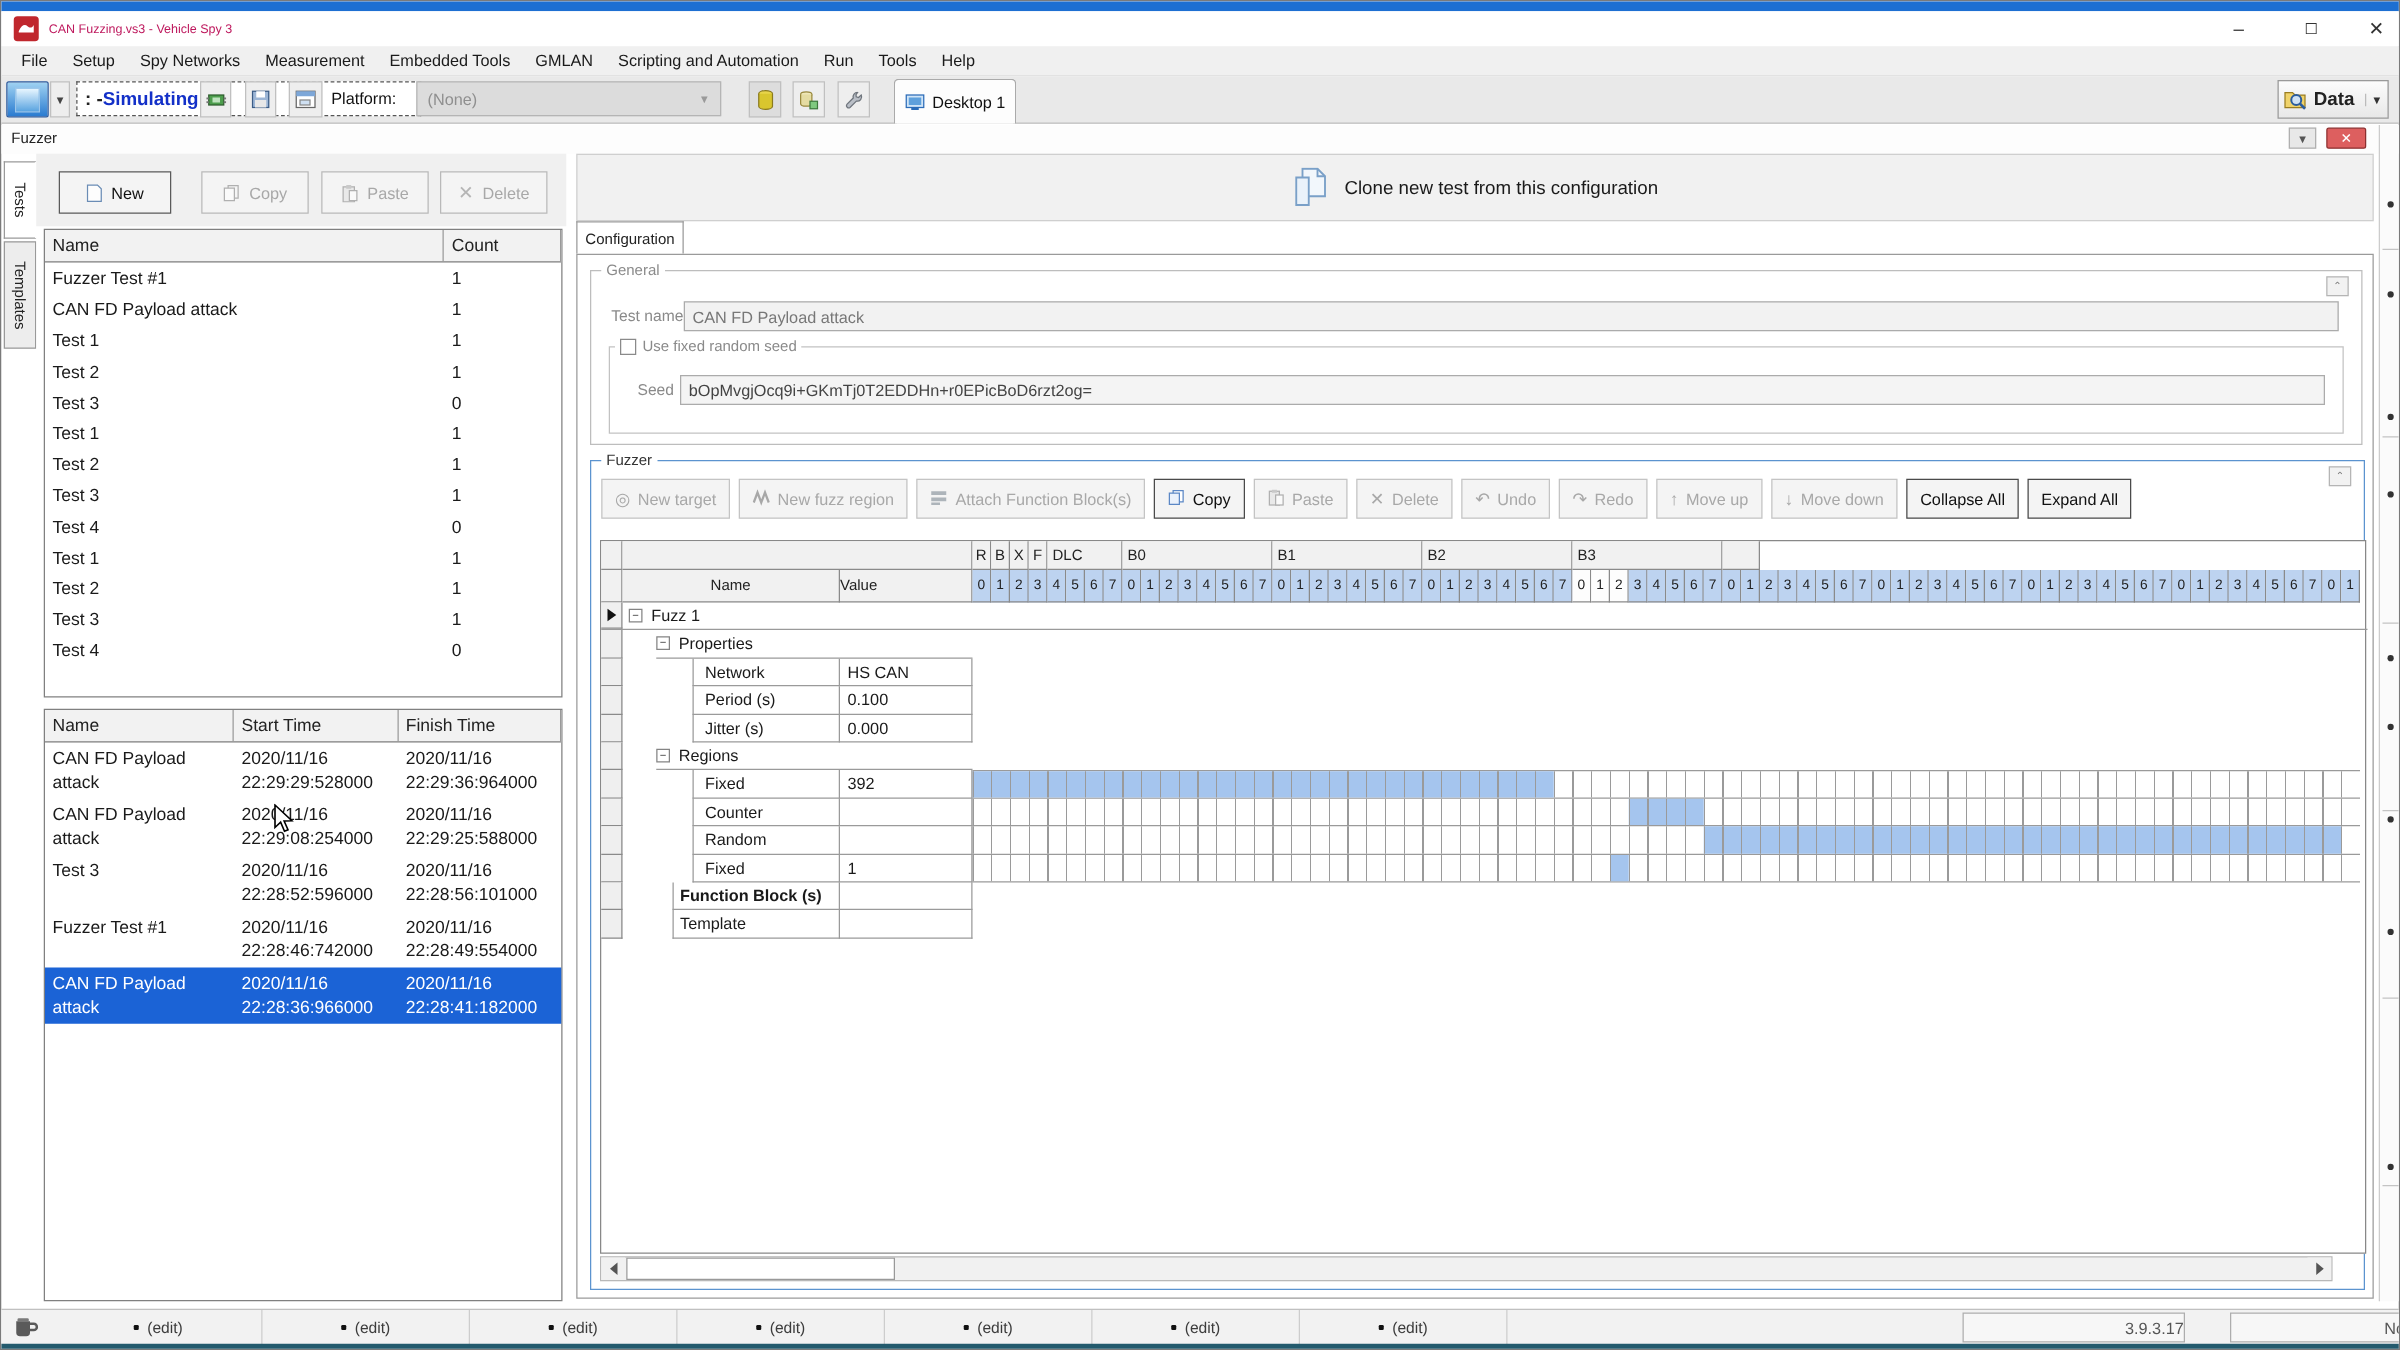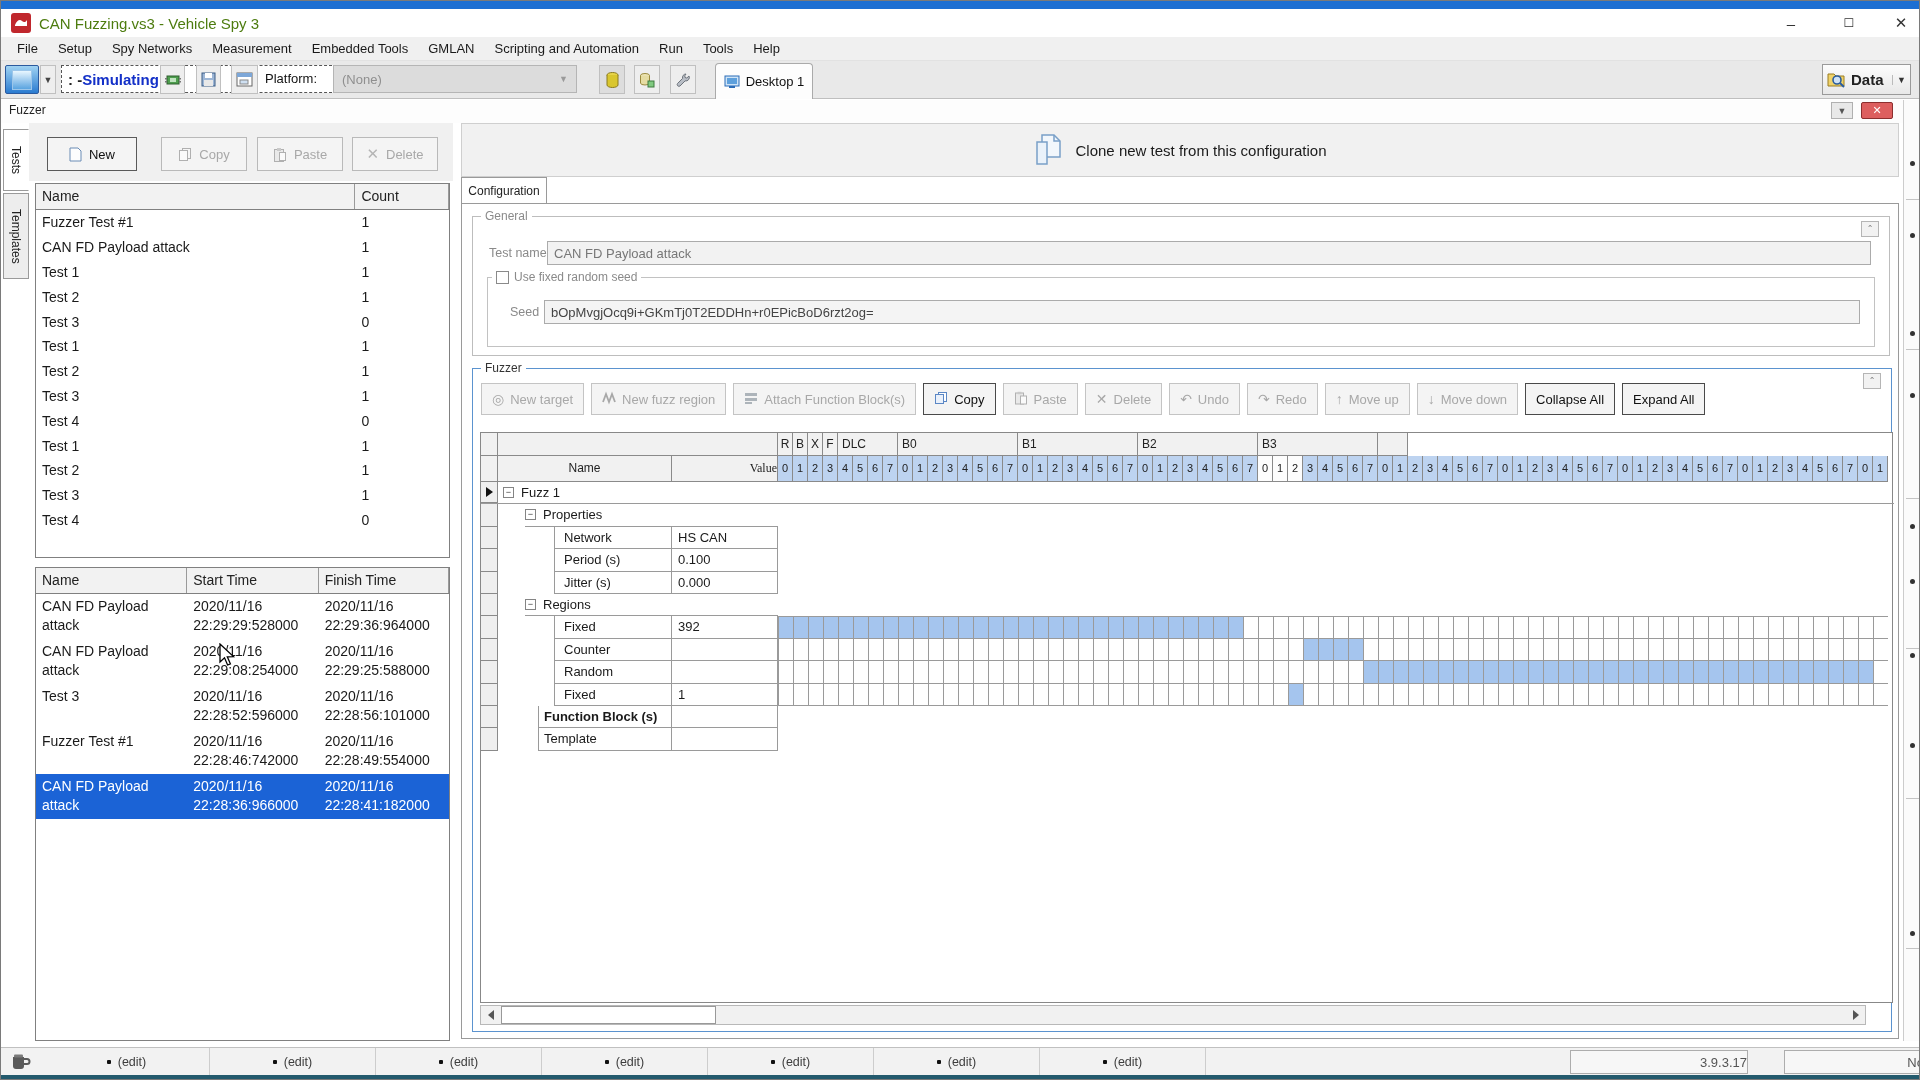--- a/index.html
+++ b/index.html
@@ -3,21 +3,21 @@
 <meta charset="utf-8">
 <style>
   html,body{margin:0;padding:0;background:#888;}
   *{box-sizing:border-box;font-family:"Liberation Sans","DejaVu Sans",sans-serif;}
   .app{position:relative;width:1920px;height:1080px;background:#fff;overflow:hidden;border:1px solid #7a7a7a;}
   .abs{position:absolute;}
 
   
   #wintop{left:0;top:0;width:1920px;height:8px;background:#1d6fd2;}
   #titlebar{left:0;top:8px;width:1920px;height:28px;background:#fff;display:flex;align-items:center;}
-  #titlebar .title{font-size:15px;color:#4d7c0f;margin-left:8px;}
+  #titlebar .title{font-size:10px;color:#be185d;margin-left:8px;}
   .applogo{width:20px;height:20px;margin-left:10px;background:#c0272d;border-radius:3px;display:flex;align-items:center;justify-content:center;}
   .winctl{position:absolute;top:0;height:28px;width:44px;display:flex;align-items:center;justify-content:center;color:#333;font-size:15px;}
   #min{left:1768px;} #max{left:1826px;font-size:12px;} #close{left:1878px;}
 
   
   #menubar{left:0;top:36px;width:1920px;height:24px;background:#f0f0f0;display:flex;align-items:center;padding-left:6px;border-bottom:1px solid #e2e2e2;}
   .menu-item{font-size:13px;color:#1a1a1a;padding:3px 10px;}
 
   
   #toolbar{left:0;top:60px;width:1920px;height:38px;background:#e9e9e9;border-bottom:1px solid #bfbfbf;}
@@ -486,21 +486,21 @@
             <div class="hcell" style="width: 60px;">DLC</div>
             <div class="hcell" style="width: 120px;">B0</div>
             <div class="hcell" style="width: 120px;">B1</div>
             <div class="hcell" style="width: 120px;">B2</div>
             <div class="hcell" style="width: 120px;">B3</div>
             <div class="hcell" style="width: 30px;"></div>
           </div>
         <div class="hrow" id="hrow2">
             <div class="hcell" style="width: 17px;"></div>
             <div class="hcell" style="width: 174px; text-align: center;">Name</div>
-            <div class="hcell" style="width: 106px; text-align: right; font-family: Liberation Serif, serif;">Value</div>
+            <div class="hcell" style="width: 106px; text-align: left;">Value</div>
             <div class="hcell bitnum">0</div>
             <div class="hcell bitnum">1</div>
             <div class="hcell bitnum">2</div>
             <div class="hcell bitnum">3</div>
             <div class="hcell bitnum">4</div>
             <div class="hcell bitnum">5</div>
             <div class="hcell bitnum">6</div>
             <div class="hcell bitnum">7</div>
             <div class="hcell bitnum">0</div>
             <div class="hcell bitnum">1</div>

